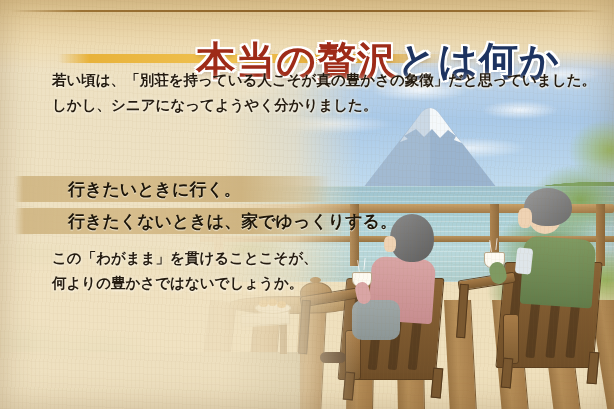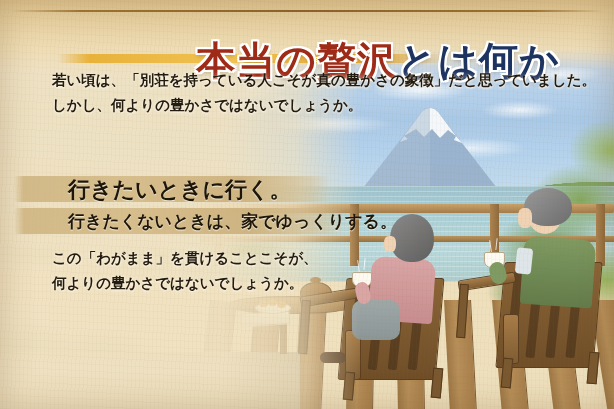--- a/index.html
+++ b/index.html
@@ -184,21 +184,21 @@
 
   .hl{position:absolute;left:14px;height:26px;
     background:linear-gradient(to right,
       rgba(205,178,126,0) 0%, rgba(205,178,126,.85) 3%,
       rgba(212,186,136,.92) 35%, rgba(203,175,122,.9) 72%,
       rgba(205,178,126,.35) 94%, rgba(205,178,126,0) 100%);
     border-radius:3px;filter:blur(.3px);}
   #hl1{top:176px;width:316px;}
   #hl2{top:208px;width:330px;}
 
-  #emph1{left:30px;top:178px;font-size:22px;line-height:23px;}
+  #emph1{left:30px;top:178px;font-size:17px;line-height:23px;}
   #emph2{left:30px;top:210px;font-size:17px;line-height:23px;}
   #emph1 .tline,#emph2 .tline{font-weight:bold;color:#1e1609;
     text-shadow:0 1px 1px rgba(255,252,240,.75);}
 </style>
 </head>
 <body>
 
 <div id="stage">
 
   <div class="layer" id="sky"></div>
@@ -314,21 +314,21 @@
   <div class="layer" id="vignette"></div>
 
   <div id="topline"></div>
 
   <div id="titleunderline"></div>
 
   <h1 id="title"><span class="t-red">本当の贅沢</span><span class="t-navy">とは何か</span></h1>
 
   <div class="tblock" id="para1">
     <div class="tline">若い頃は、「別荘を持っている人こそが真の豊かさの象徴」だと思っていました。</div>
-    <div class="tline">しかし、何よりの豊かさではないでしょうか。</div>
+    <div class="tline">しかし、シニアになってようやく分かりました。</div>
   </div>
 
 
   <div class="hl" id="hl1"></div>
   <div class="tblock" id="emph1">
     <div class="tline">行きたいときに行く。</div>
   </div>
 
   <div class="hl" id="hl2"></div>
   <div class="tblock" id="para4">

